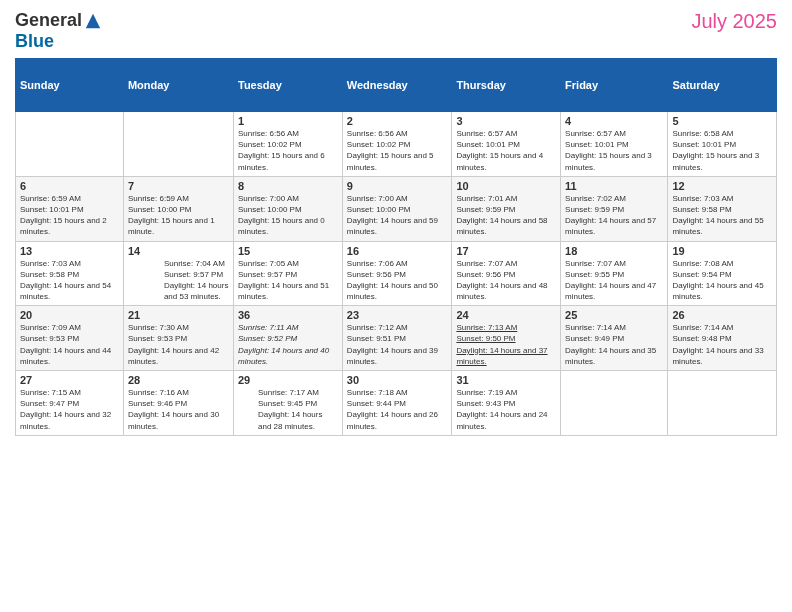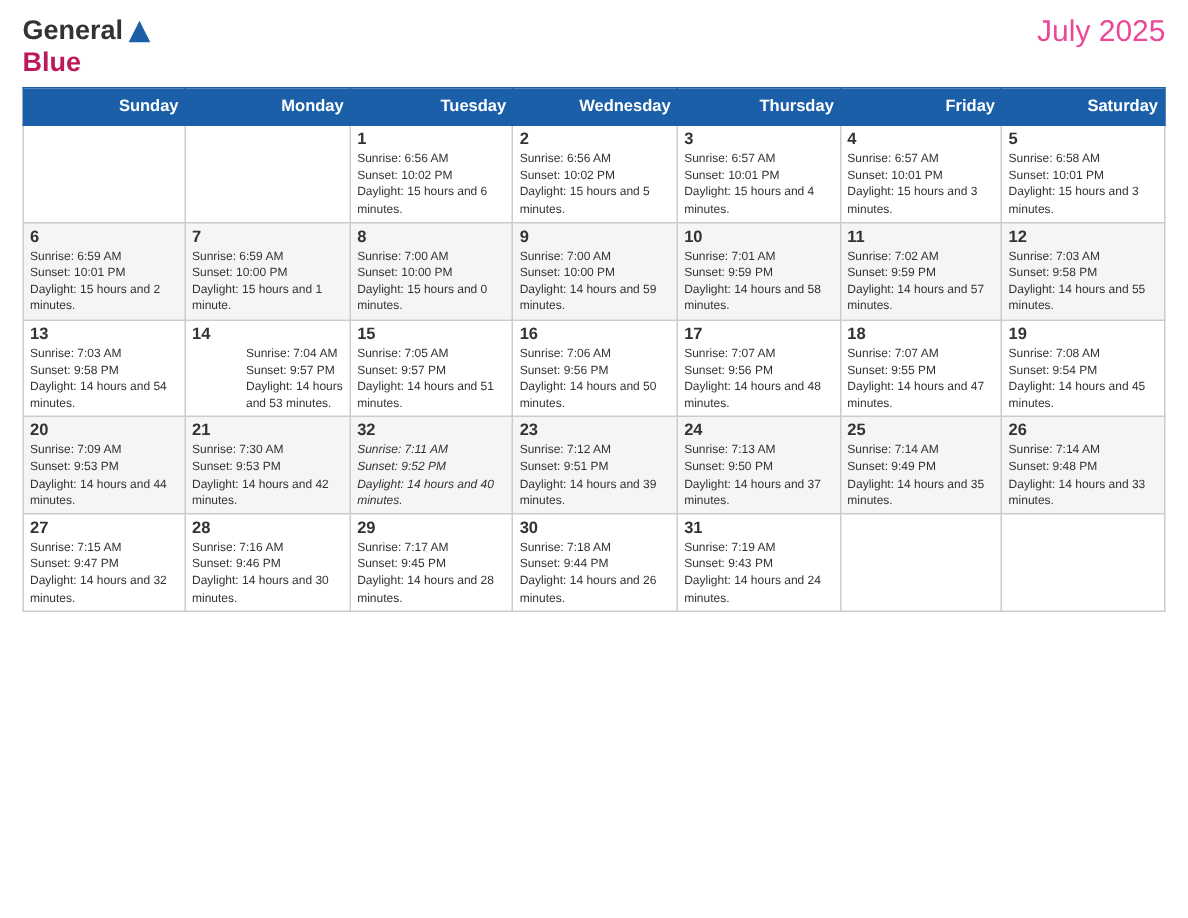--- a/index.html
+++ b/index.html
@@ -32,21 +32,21 @@
       align-items: center;
     }
     .logo-general {
       font-size: 18px;
       font-weight: bold;
       color: #333;
     }
     .logo-blue {
       font-size: 18px;
       font-weight: bold;
-      color: #be185d;
+      color: #0369a1;
     }
     .logo-icon {
       width: 18px;
       height: 18px;
       margin-left: 2px;
     }
     .title-block {
       text-align: right;
     }
     .month-title {
@@ -61,22 +61,22 @@
     .calendar {
       width: 100%;
       border-collapse: collapse;
       border: 1px solid #ccc;
     }
     .calendar th {
       background: #1a5fa8;
       color: #fff;
       font-size: 11px;
       font-weight: bold;
-      padding: 6px 4px;
-      text-align: right;
+      padding: 20px 4px;
+      text-align: left;
       border: 1px solid #1a5fa8;
     }
     .calendar td {
       vertical-align: top;
       border: 1px solid #ccc;
       padding: 3px 4px;
       width: 113px;
       min-height: 70px;
       font-size: 8.5px;
       color: #333;
@@ -262,34 +262,34 @@
 Sunset: 9:53 PM
 Daylight: 14 hours and 44 minutes.</div>
           </td>
           <td>
             <span class="day-number">21</span>
             <div class="day-info" style="white-space: pre-line;">Sunrise: 7:30 AM
 Sunset: 9:53 PM
 Daylight: 14 hours and 42 minutes.</div>
           </td>
           <td>
-            <span class="day-number">32</span>
+            <span class="day-number">36</span>
             <div class="day-info" style="white-space: pre-line; font-style: italic;">Sunrise: 7:11 AM
 Sunset: 9:52 PM
 Daylight: 14 hours and 40 minutes.</div>
           </td>
           <td>
             <span class="day-number">23</span>
             <div class="day-info" style="white-space: pre-line;">Sunrise: 7:12 AM
 Sunset: 9:51 PM
 Daylight: 14 hours and 39 minutes.</div>
           </td>
           <td>
             <span class="day-number">24</span>
-            <div class="day-info" style="white-space: pre-line;">Sunrise: 7:13 AM
+            <div class="day-info" style="white-space: pre-line; text-decoration: underline;">Sunrise: 7:13 AM
 Sunset: 9:50 PM
 Daylight: 14 hours and 37 minutes.</div>
           </td>
           <td>
             <span class="day-number">25</span>
             <div class="day-info" style="white-space: pre-line;">Sunrise: 7:14 AM
 Sunset: 9:49 PM
 Daylight: 14 hours and 35 minutes.</div>
           </td>
           <td>
@@ -307,21 +307,21 @@
 Daylight: 14 hours and 32 minutes.</div>
           </td>
           <td>
             <span class="day-number">28</span>
             <div class="day-info" style="white-space: pre-line;">Sunrise: 7:16 AM
 Sunset: 9:46 PM
 Daylight: 14 hours and 30 minutes.</div>
           </td>
           <td>
             <span class="day-number">29</span>
-            <div class="day-info" style="white-space: pre-line;">Sunrise: 7:17 AM
+            <div class="day-info" style="white-space: pre-line; margin-left: 20px;">Sunrise: 7:17 AM
 Sunset: 9:45 PM
 Daylight: 14 hours and 28 minutes.</div>
           </td>
           <td>
             <span class="day-number">30</span>
             <div class="day-info" style="white-space: pre-line;">Sunrise: 7:18 AM
 Sunset: 9:44 PM
 Daylight: 14 hours and 26 minutes.</div>
           </td>
           <td>

